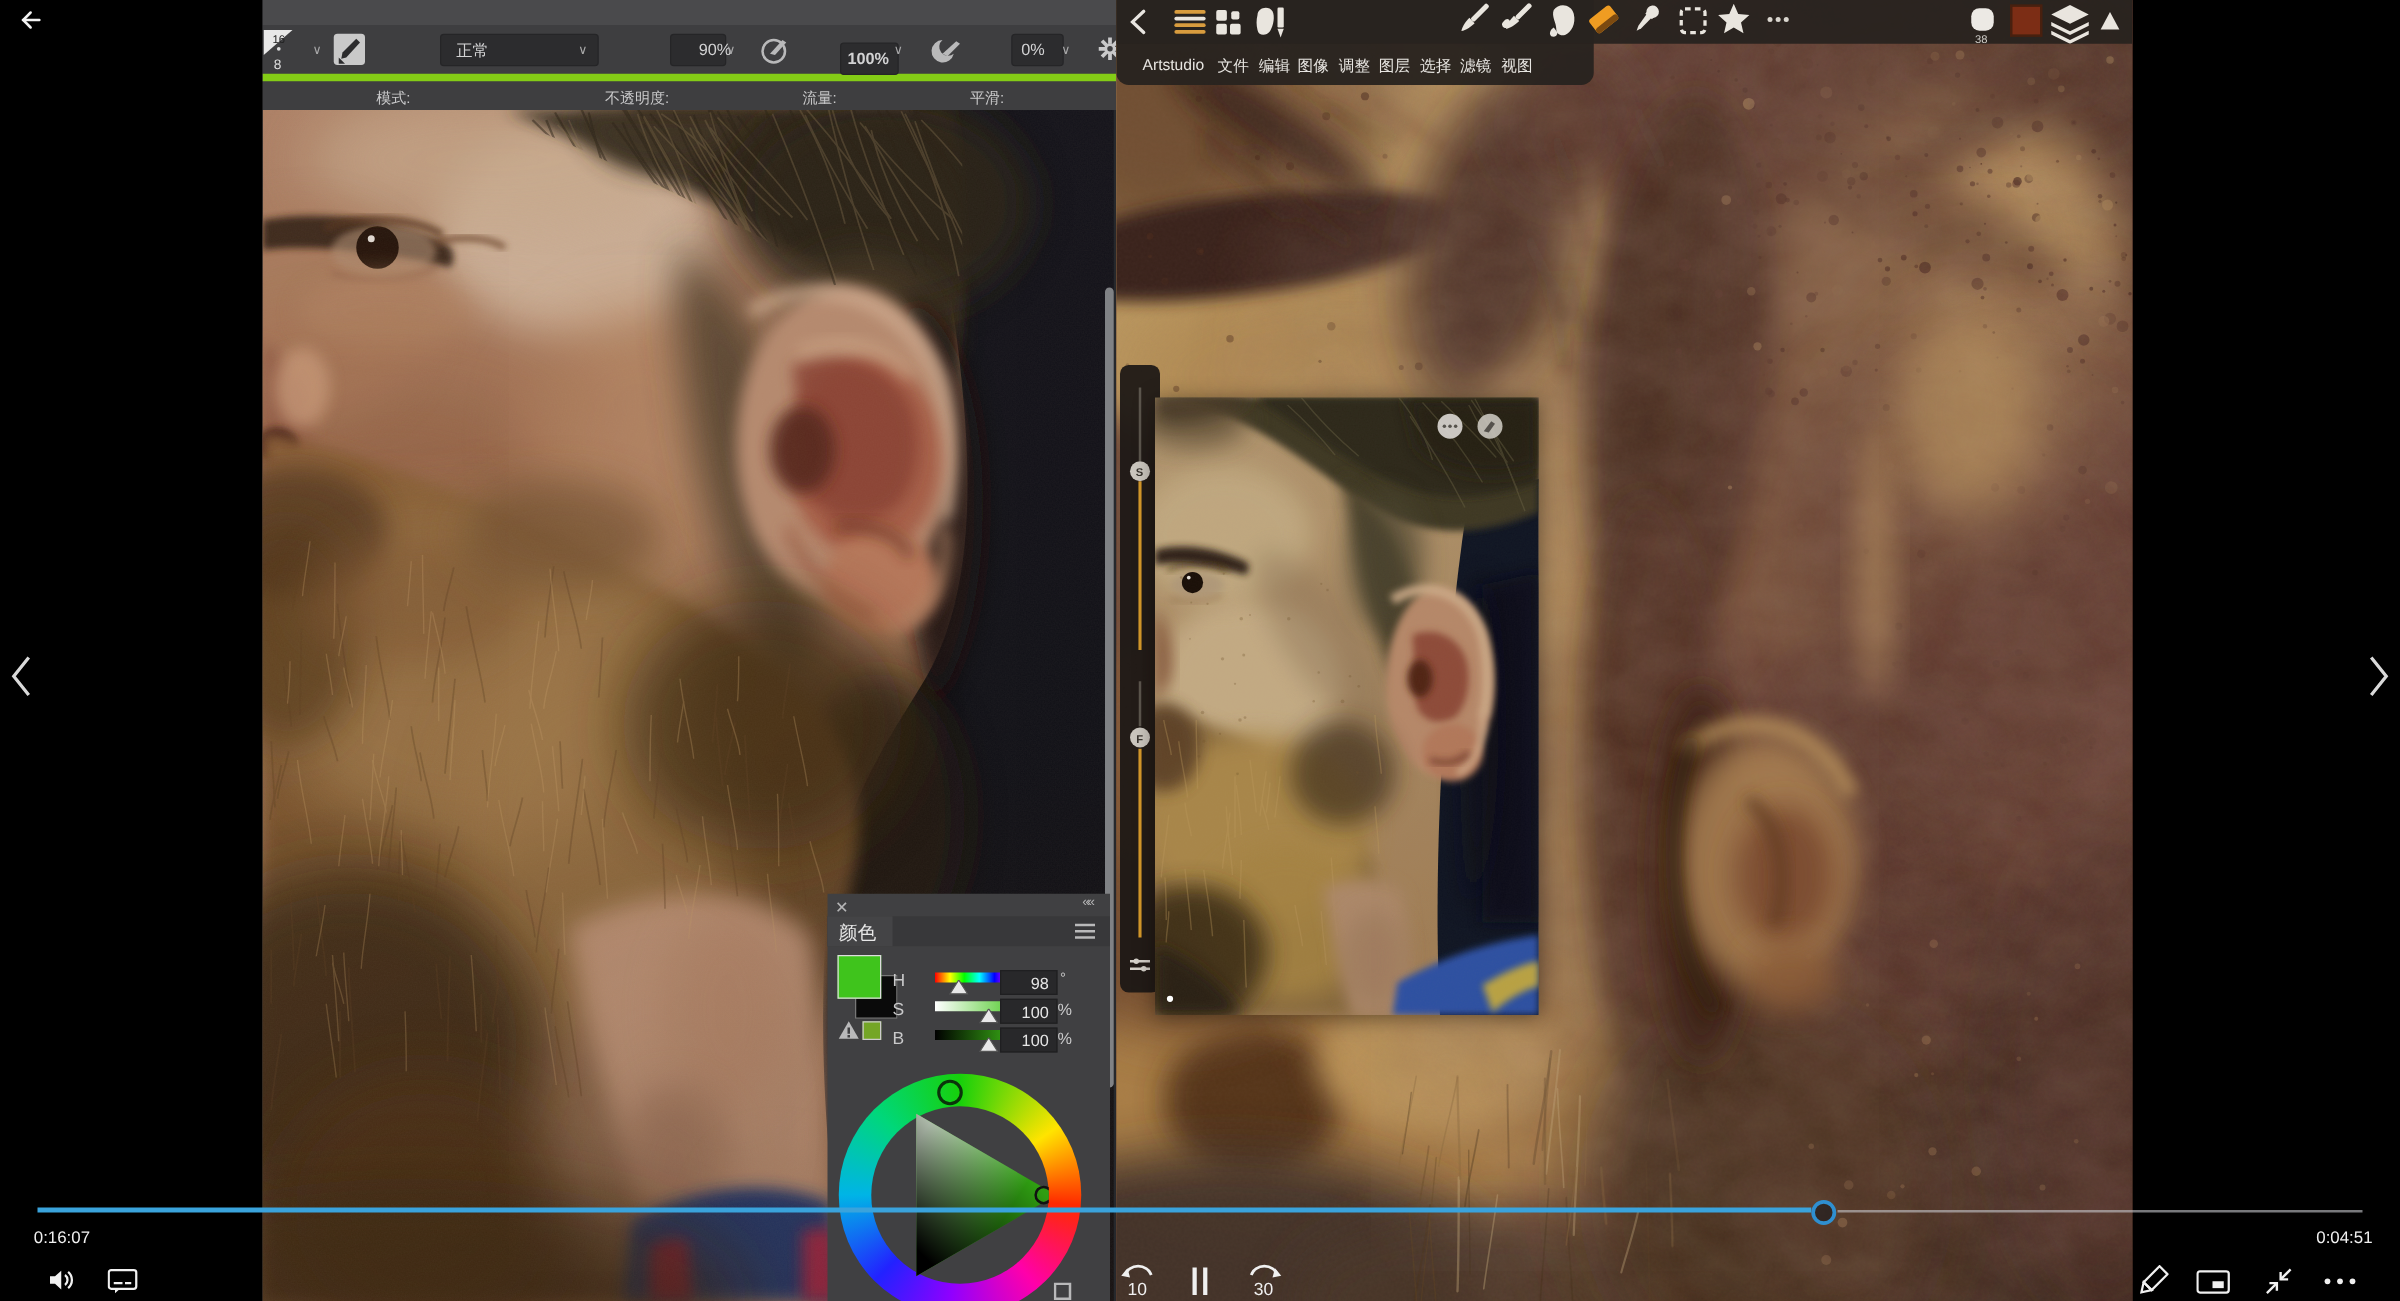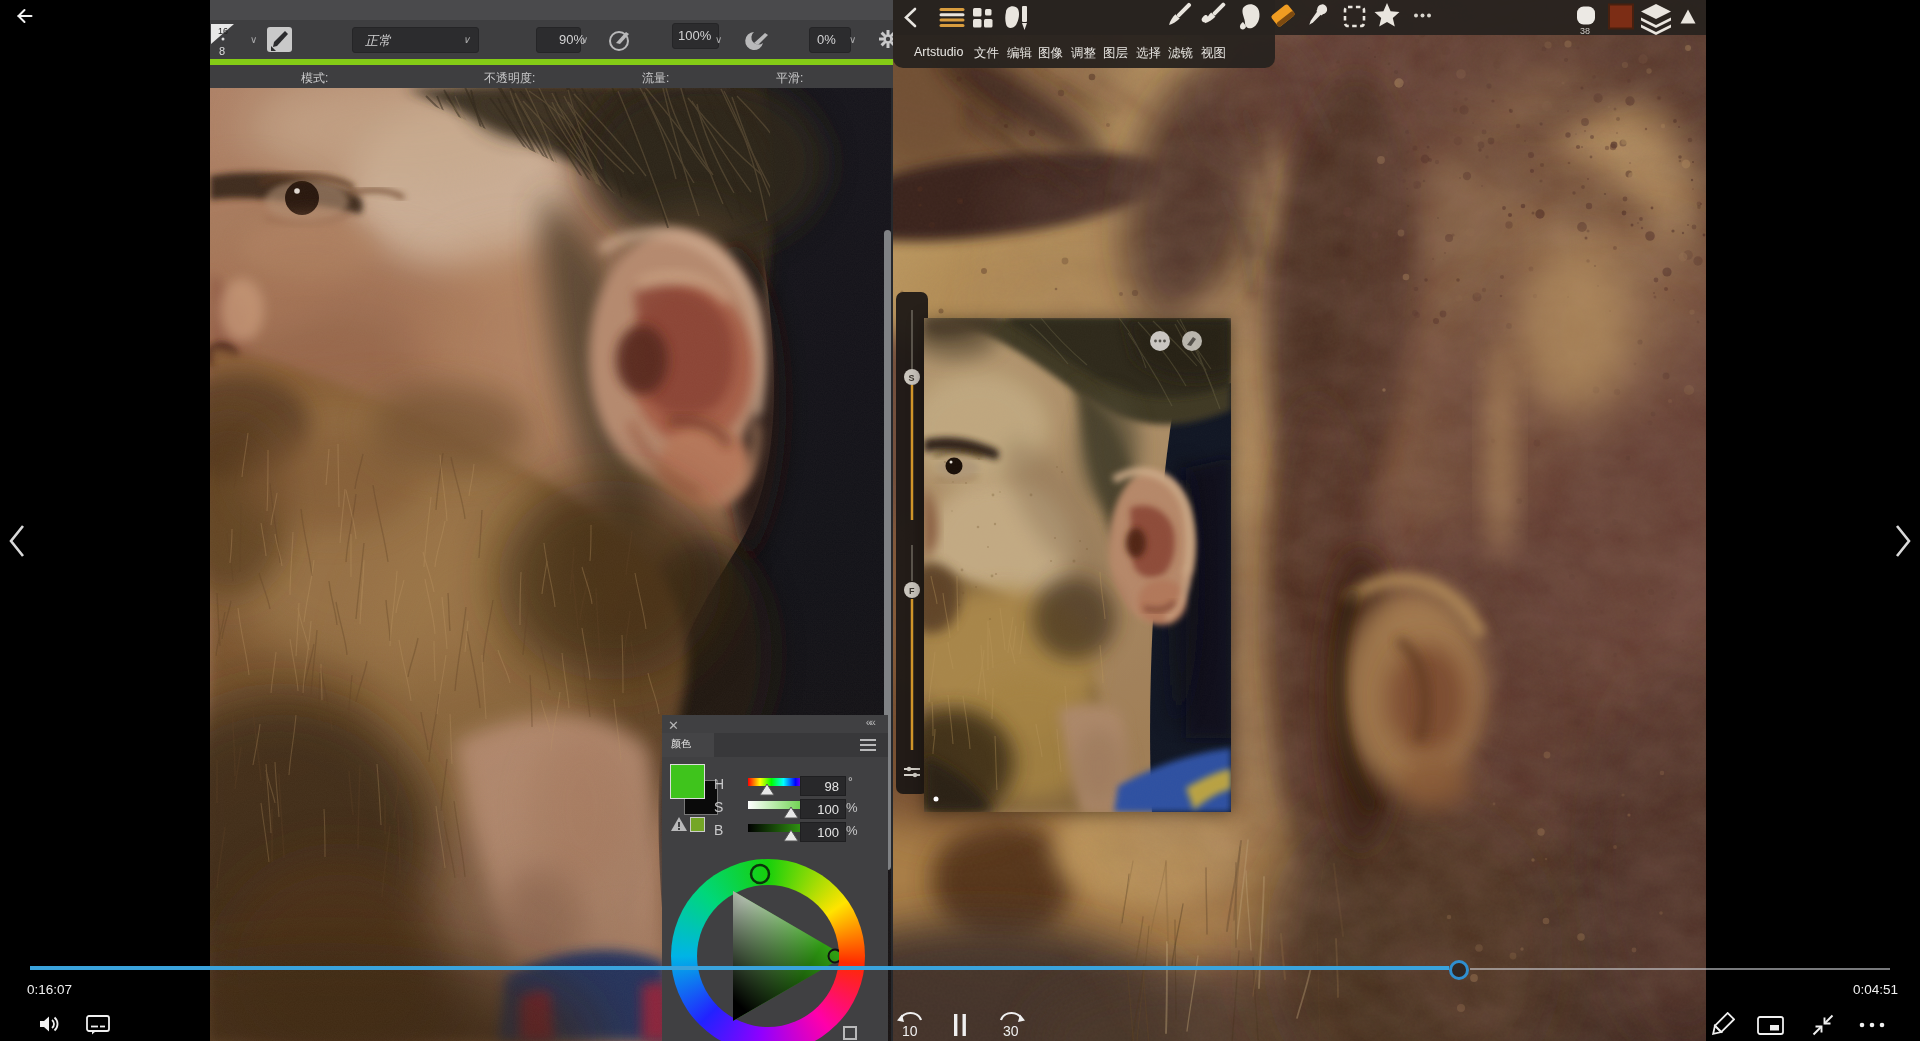--- a/index.html
+++ b/index.html
@@ -357,35 +357,35 @@
         <text x="9" y="33" font-size="11" fill="#ddd" font-family="Liberation Sans">8</text>
       </svg>
       <div class="chev" style="left:40px;">∨</div>
       <div style="position:absolute;left:57px;top:7px;width:25px;height:25px;background:#c9c9c9;border-radius:3px;">
         <svg width="25" height="25">
             <path d="M18,4 L21,7 L10,19 L6,20 L7,15 Z" fill="#2c2c2e"></path>
             <path d="M4,19 L9,24 L4,24 Z" fill="#2c2c2e"></path>
           </svg>
       </div>
       <div class="pslabel" style="left:91px;">模式:</div>
-      <div class="psfield" style="left:142px;top:7px;width:125px;height:24px;font-style:italic;">
+      <div class="psfield" style="left:142px;top:7px;width:125px;height:24px;">
           <span style="position:absolute;left:12px;top:4px;">正常</span>
           <span style="position:absolute;right:8px;top:6px;font-size:10px;color:#aaa;">∨</span>
         </div>
       <div class="pslabel" style="left:274px;text-align:center;">不透明度:</div>
       <div class="psfield" style="left:326px;top:7px;width:43px;height:24px;">
           <span style="position:absolute;left:22px;top:4px;">90%</span>
         </div>
       <div class="chev" style="left:371px;">∨</div>
       <svg style="position:absolute;left:397px;top:7px;" width="26" height="26">
           <circle cx="12" cy="14" r="9" stroke="#b9b9ba" stroke-width="2" fill="none"></circle>
           <path d="M9,16 L19,5 L22,7 L13,17 Z" fill="#b9b9ba"></path>
         </svg>
       <div class="pslabel" style="left:432px;">流量:</div>
-      <div class="psfield" style="left:462px;top:3px;width:45px;height:24px;">
+      <div class="psfield" style="left:462px;top:14px;width:45px;height:24px;font-weight:bold;">
           <span style="position:absolute;left:5px;top:4px;">100%</span>
         </div>
       <div class="chev" style="left:505px;">∨</div>
       <svg style="position:absolute;left:532px;top:7px;" width="28" height="26">
           <path d="M12,5 a9,9 0 1,0 9,11 a7,7 0 1,1 -9,-11 Z" fill="#b9b9ba"></path>
           <path d="M12,16 L23,6 L26,8 L16,18 Z" fill="#b9b9ba"></path>
         </svg>
       <div class="pslabel" style="left:566px;">平滑:</div>
       <div class="psfield" style="left:599px;top:7px;width:40px;height:24px;">
           <span style="position:absolute;left:7px;top:4px;">0%</span>
@@ -407,21 +407,21 @@
           </g>
           <circle cx="10" cy="10" r="2.2" fill="#3e3e40"></circle>
         </svg>
     </div>
     <div class="abs" style="left:681px;top:88px;width:2px;height:953px;background:#26282c;"></div>
     <div class="abs" id="ps-scroll" style="left:674px;top:230px;width:7px;height:640px;background:#808285;border-radius:4px;"></div>
     <div class="abs" id="cpanel">
       <div style="position:absolute;left:6px;top:3px;color:#b5b5b6;font-size:13px;">✕</div>
       <div style="position:absolute;right:14px;top:1px;color:#b5b5b6;font-size:11px;letter-spacing:-2px;">««</div>
       <div style="position:absolute;left:0;top:18px;width:226px;height:24px;background:#38383a;"></div>
-      <div style="position:absolute;left:0;top:18px;width:52px;height:24px;background:#444446;color:#e8e8e8;font-size:10px;text-align:center;">
+      <div style="position:absolute;left:0;top:18px;width:52px;height:24px;background:#444446;color:#e8e8e8;font-size:15px;text-align:center;">
           <span style="position:absolute;left:9px;top:4px;">颜色</span>
         </div>
       <svg style="position:absolute;right:12px;top:23px;" width="16" height="14">
           <g stroke="#b9b9ba" stroke-width="2">
             <line x1="0" y1="2" x2="16" y2="2"></line>
             <line x1="0" y1="7" x2="16" y2="7"></line>
             <line x1="0" y1="12" x2="16" y2="12"></line>
           </g>
         </svg>
 

